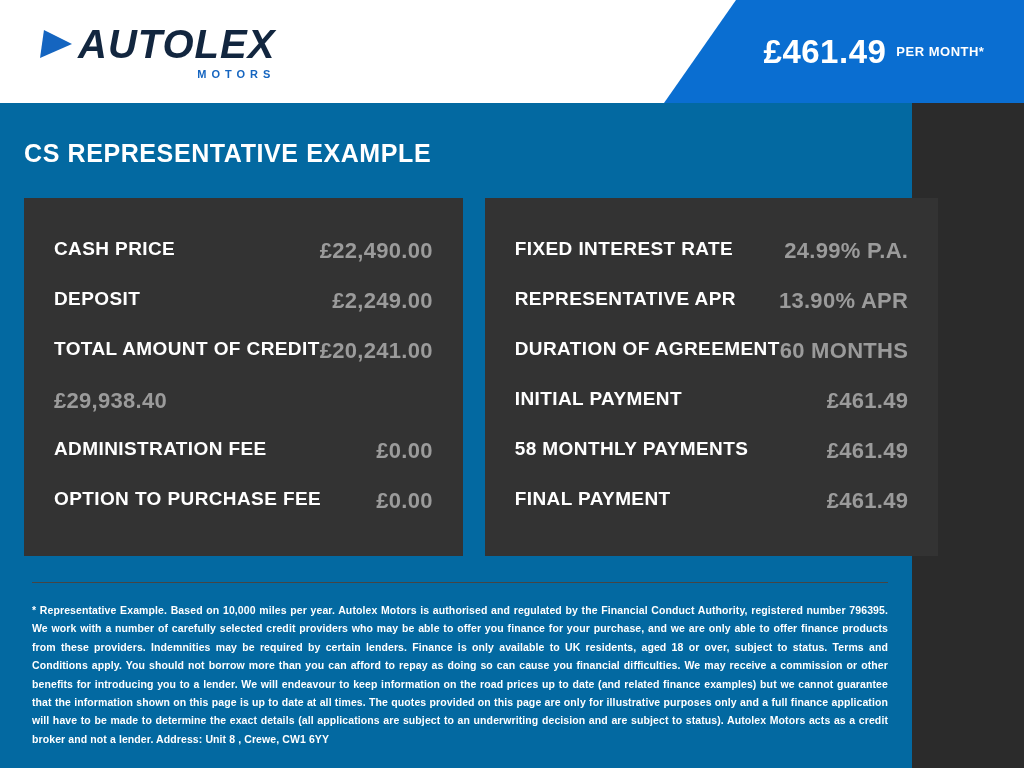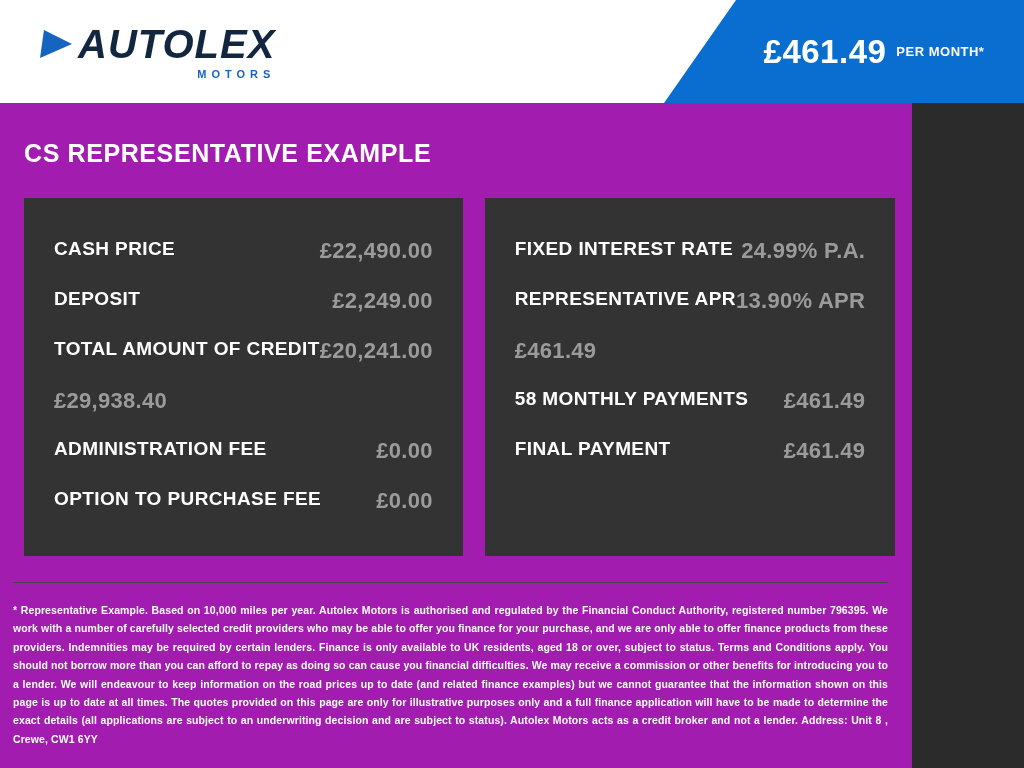--- a/index.html
+++ b/index.html
@@ -10,21 +10,21 @@
     height: 768px;
     background: #2b2b2b;
     font-family: "Liberation Sans", sans-serif;
     overflow: hidden;
   }
 
   .page {
     position: relative;
     width: 912px;
     height: 768px;
-    background: #a21caf;
+    background: #0369a1;
   }
 
   
   .header {
     position: relative;
     width: 1024px;
     height: 103px;
     background: #ffffff;
     overflow: hidden;
   }
@@ -130,21 +130,21 @@
     color: #9b9b9b;
     font-size: 22px;
     font-weight: bold;
     letter-spacing: 0.3px;
     white-space: nowrap;
     text-align: right;
   }
 
   
   .disclaimer {
-    margin: 26px 24px 0 13px;
+    margin: 26px 24px 0 32px;
     padding-top: 18px;
     border-top: 1px solid #454545;
     color: #ffffff;
     font-size: 10.5px;
     line-height: 1.75;
     font-weight: bold;
     letter-spacing: 0.1px;
     text-align: justify;
   }
 </style>
@@ -201,20 +201,25 @@
     <div class="panel">
       <div class="row">
         <span class="row-label">FIXED INTEREST RATE</span>
         <span class="row-value">24.99% P.A.</span>
       </div>
       <div class="row">
         <span class="row-label">REPRESENTATIVE APR</span>
         <span class="row-value">13.90% APR</span>
       </div>
       <div class="row">
+        <span class="row-label">DURATION OF AGREEMENT</span>
+        <span class="row-value">60 MONTHS</span>
+      </div>
+      <div class="row">
+        <span class="row-label">INITIAL PAYMENT</span>
         <span class="row-value">£461.49</span>
       </div>
       <div class="row">
         <span class="row-label">58 MONTHLY PAYMENTS</span>
         <span class="row-value">£461.49</span>
       </div>
       <div class="row">
         <span class="row-label">FINAL PAYMENT</span>
         <span class="row-value">£461.49</span>
       </div>

